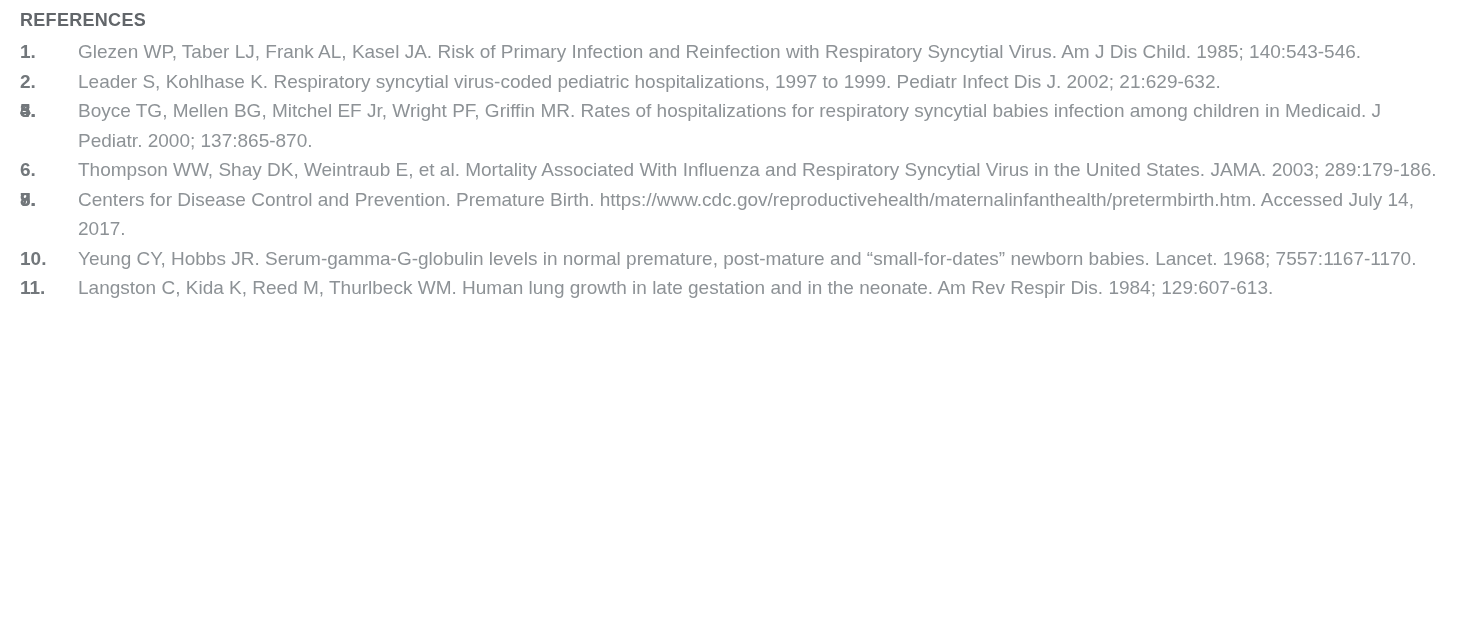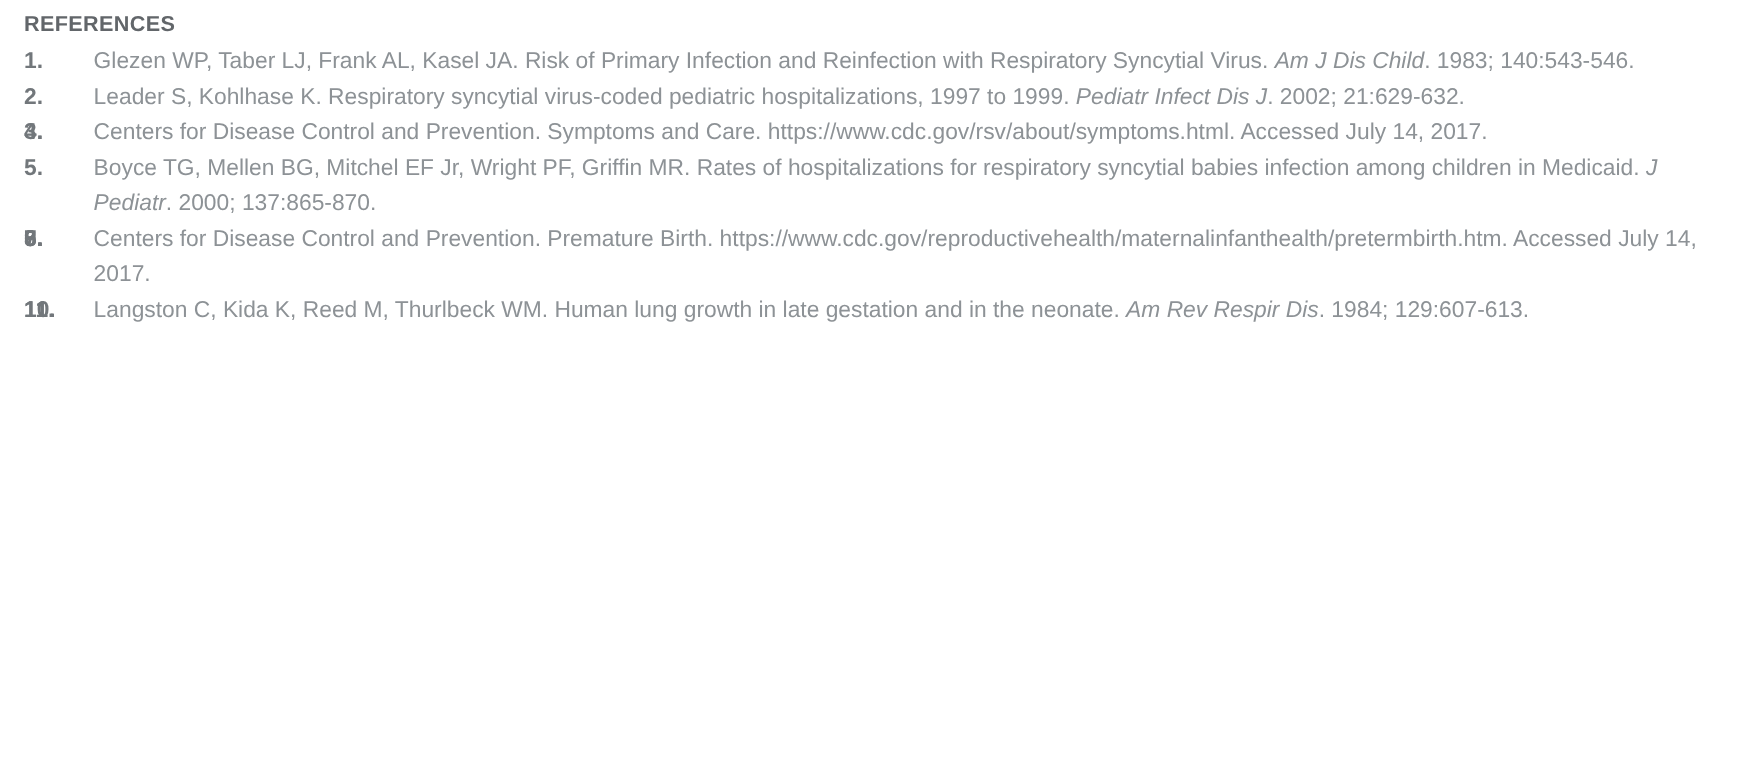--- a/index.html
+++ b/index.html
@@ -41,34 +41,33 @@
     left: 0;
     top: 0;
     font-weight: 700;
     color: #72777b;
   }
   .ref-text {
     color: #8d9296;
     word-wrap: break-word;
   }
   .italic {
-    font-style: italic;
   }
 </style>
 </head>
 <body>
 
 <div class="page">
   <h1 class="heading">REFERENCES</h1>
   <ol class="ref-list">
-      <li class="ref-item"><span class="ref-num">1.</span><span class="ref-text"><span>Glezen WP, Taber LJ, Frank AL, Kasel JA. Risk of Primary Infection and Reinfection with Respiratory Syncytial Virus. </span><span class="italic">Am J Dis Child</span><span>. 1983; 140:543-546.</span></span></li>
+      <li class="ref-item"><span class="ref-num">1.</span><span class="ref-text"><span>Glezen WP, Taber LJ, Frank AL, Kasel JA. Risk of Primary Infection and Reinfection with Respiratory Syncytial Virus. </span><span class="italic">Am J Dis Child</span><span>. 1985; 140:543-546.</span></span></li>
       <li class="ref-item"><span class="ref-num">2.</span><span class="ref-text"><span>Leader S, Kohlhase K. Respiratory syncytial virus-coded pediatric hospitalizations, 1997 to 1999. </span><span class="italic">Pediatr Infect Dis J</span><span>. 2002; 21:629-632.</span></span></li>
       <li class="ref-item"><span class="ref-num">3.</span></li>
-      <li class="ref-item"><span class="ref-num">4.</span><span class="ref-text"><span>Centers for Disease Control and Prevention. Symptoms and Care. https://www.cdc.gov/rsv/about/symptoms.html. Accessed July 14, 2017.</span></span></li>
+      <li class="ref-item"><span class="ref-num">4.</span></li>
       <li class="ref-item"><span class="ref-num">5.</span><span class="ref-text"><span>Boyce TG, Mellen BG, Mitchel EF Jr, Wright PF, Griffin MR. Rates of hospitalizations for respiratory syncytial babies infection among children in Medicaid. </span><span class="italic">J Pediatr</span><span>. 2000; 137:865-870.</span></span></li>
-      <li class="ref-item"><span class="ref-num">6.</span></li>
+      <li class="ref-item"><span class="ref-num">6.</span><span class="ref-text"><span>Thompson WW, Shay DK, Weintraub E, et al. Mortality Associated With Influenza and Respiratory Syncytial Virus in the United States. </span><span class="italic">JAMA</span><span>. 2003; 289:179-186.</span></span></li>
       <li class="ref-item"><span class="ref-num">7.</span></li>
       <li class="ref-item"><span class="ref-num">8.</span></li>
       <li class="ref-item"><span class="ref-num">9.</span><span class="ref-text"><span>Centers for Disease Control and Prevention. Premature Birth. https://www.cdc.gov/reproductivehealth/maternalinfanthealth/pretermbirth.htm. Accessed July 14, 2017.</span></span></li>
-      <li class="ref-item"><span class="ref-num">10.</span></li>
+      <li class="ref-item"><span class="ref-num">10.</span><span class="ref-text"><span>Yeung CY, Hobbs JR. Serum-gamma-G-globulin levels in normal premature, post-mature and “small-for-dates” newborn babies. </span><span class="italic">Lancet</span><span>. 1968; 7557:1167-1170.</span></span></li>
       <li class="ref-item"><span class="ref-num">11.</span><span class="ref-text"><span>Langston C, Kida K, Reed M, Thurlbeck WM. Human lung growth in late gestation and in the neonate. </span><span class="italic">Am Rev Respir Dis</span><span>. 1984; 129:607-613.</span></span></li>
     </ol>
 </div>
 
 </body></html>

